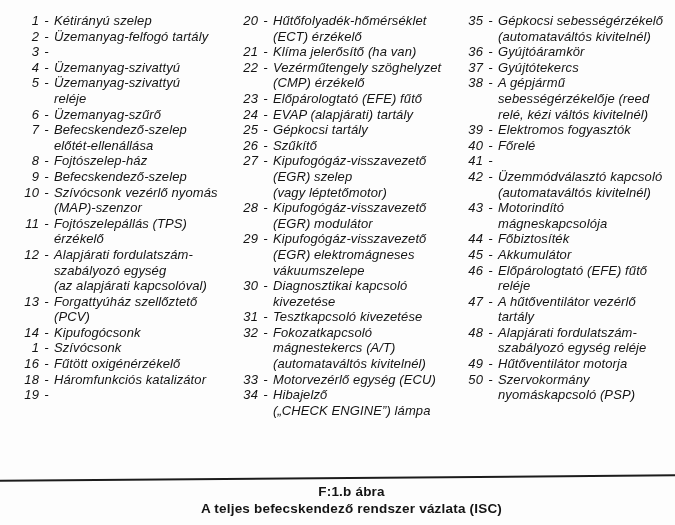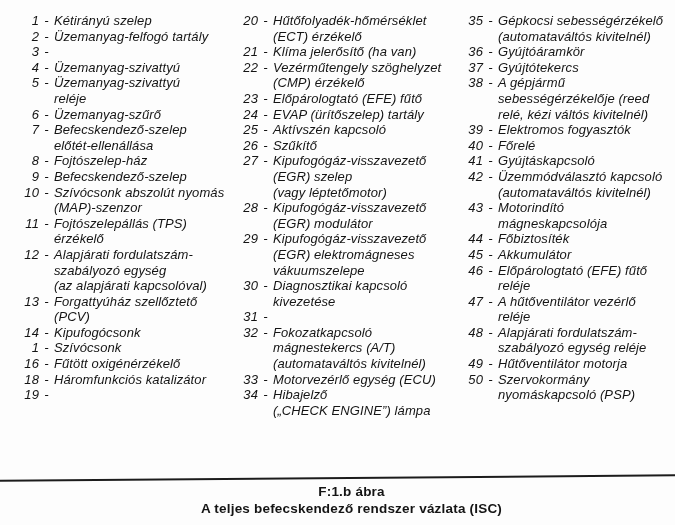--- a/index.html
+++ b/index.html
@@ -110,21 +110,21 @@
         <span class="txt">Fojtószelep-ház</span>
       </div>
       <div class="item">
         <span class="num">9</span>
         <span class="dash">-</span>
         <span class="txt">Befecskendező-szelep</span>
       </div>
       <div class="item">
         <span class="num">10</span>
         <span class="dash">-</span>
-        <span class="txt">Szívócsonk abszolút nyomás
+        <span class="txt">Szívócsonk vezérlő nyomás
 (MAP)-szenzor</span>
       </div>
       <div class="item">
         <span class="num">11</span>
         <span class="dash">-</span>
         <span class="txt">Fojtószelepállás (TPS)
 érzékelő</span>
       </div>
       <div class="item">
         <span class="num">12</span>
@@ -183,26 +183,26 @@
 (CMP) érzékelő</span>
       </div>
       <div class="item">
         <span class="num">23</span>
         <span class="dash">-</span>
         <span class="txt">Előpárologtató (EFE) fűtő</span>
       </div>
       <div class="item">
         <span class="num">24</span>
         <span class="dash">-</span>
-        <span class="txt">EVAP (ürítőszelep) tartály</span>
+        <span class="txt">EVAP (alapjárati) tartály</span>
       </div>
       <div class="item">
         <span class="num">25</span>
         <span class="dash">-</span>
-        <span class="txt">Aktívszén kapcsoló</span>
+        <span class="txt">Gépkocsi tartály</span>
       </div>
       <div class="item">
         <span class="num">26</span>
         <span class="dash">-</span>
         <span class="txt">Szűkítő</span>
       </div>
       <div class="item">
         <span class="num">27</span>
         <span class="dash">-</span>
         <span class="txt">Kipufogógáz-visszavezető
@@ -224,20 +224,21 @@
       </div>
       <div class="item">
         <span class="num">30</span>
         <span class="dash">-</span>
         <span class="txt">Diagnosztikai kapcsoló
 kivezetése</span>
       </div>
       <div class="item">
         <span class="num">31</span>
         <span class="dash">-</span>
+        <span class="txt">Tesztkapcsoló kivezetése</span>
       </div>
       <div class="item">
         <span class="num">32</span>
         <span class="dash">-</span>
         <span class="txt">Fokozatkapcsoló
 mágnestekercs (A/T)
 (automataváltós kivitelnél)</span>
       </div>
       <div class="item">
         <span class="num">33</span>
@@ -281,21 +282,20 @@
         <span class="txt">Elektromos fogyasztók</span>
       </div>
       <div class="item">
         <span class="num">40</span>
         <span class="dash">-</span>
         <span class="txt">Főrelé</span>
       </div>
       <div class="item">
         <span class="num">41</span>
         <span class="dash">-</span>
-        <span class="txt">Gyújtáskapcsoló</span>
       </div>
       <div class="item">
         <span class="num">42</span>
         <span class="dash">-</span>
         <span class="txt">Üzemmódválasztó kapcsoló
 (automataváltós kivitelnél)</span>
       </div>
       <div class="item">
         <span class="num">43</span>
         <span class="dash">-</span>
@@ -315,21 +315,21 @@
       <div class="item">
         <span class="num">46</span>
         <span class="dash">-</span>
         <span class="txt">Előpárologtató (EFE) fűtő
 reléje</span>
       </div>
       <div class="item">
         <span class="num">47</span>
         <span class="dash">-</span>
         <span class="txt">A hűtőventilátor vezérlő
-reléje</span>
+tartály</span>
       </div>
       <div class="item">
         <span class="num">48</span>
         <span class="dash">-</span>
         <span class="txt">Alapjárati fordulatszám-
 szabályozó egység reléje</span>
       </div>
       <div class="item">
         <span class="num">49</span>
         <span class="dash">-</span>

